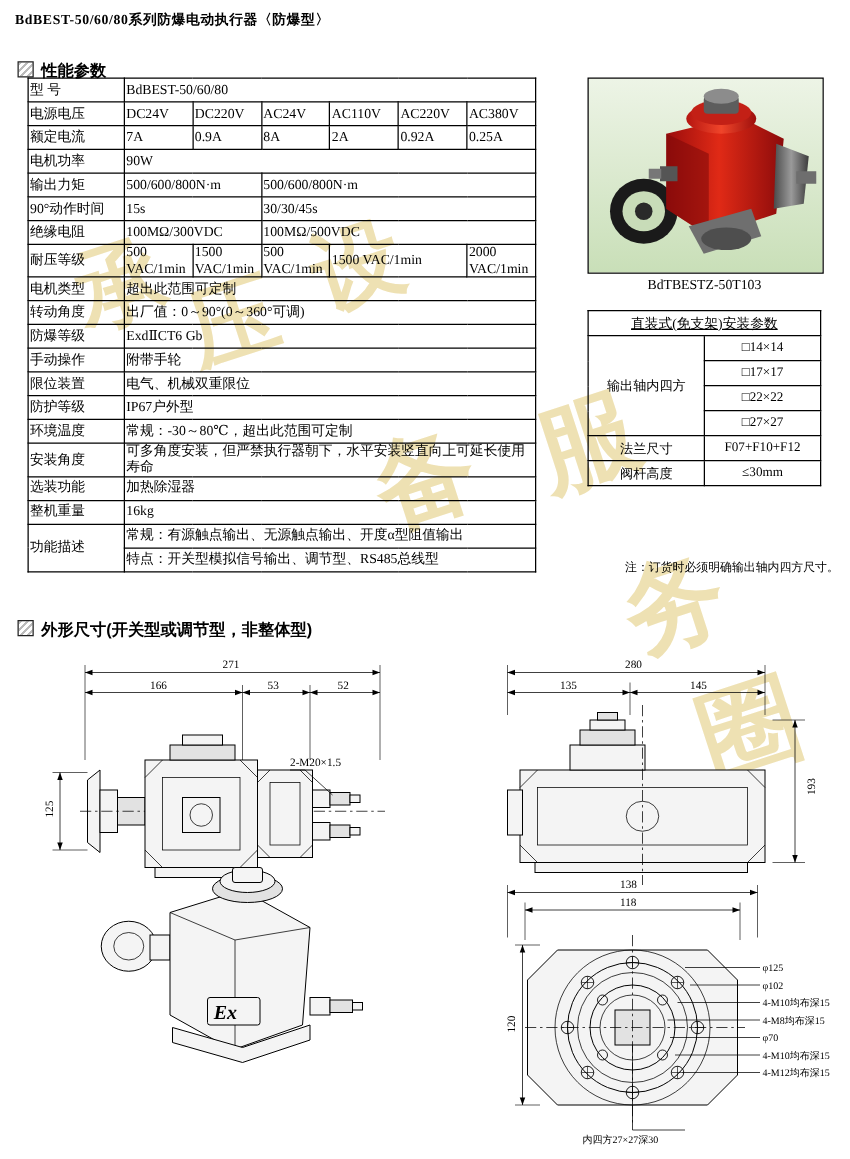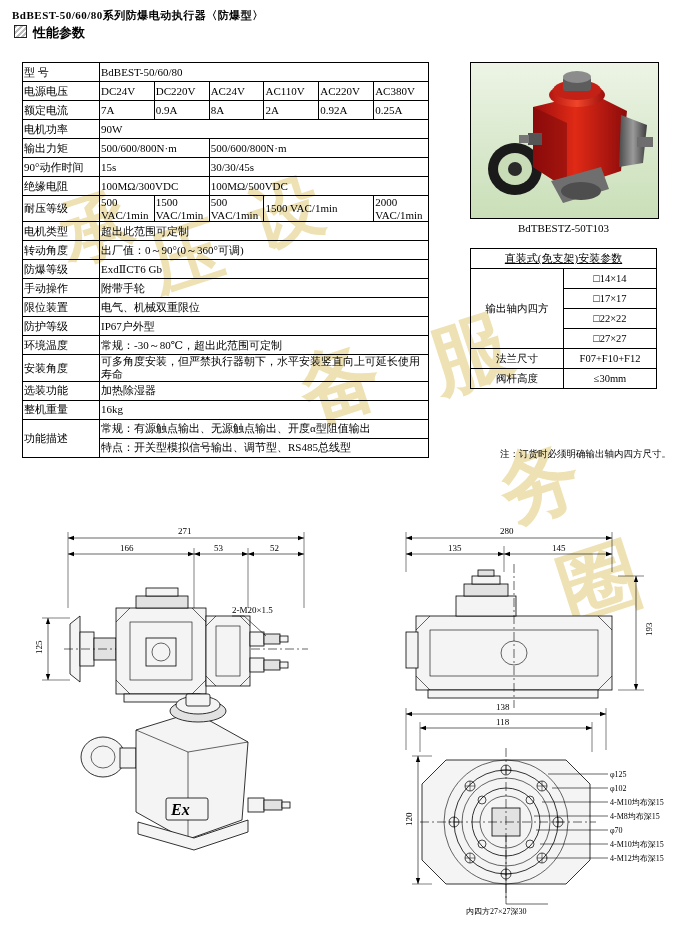--- a/index.html
+++ b/index.html
@@ -18,21 +18,21 @@
   }
 
   
   .section-head{position:absolute;font-size:13px;font-weight:bold;}
   .section-head .sq{
     display:inline-block;width:11px;height:11px;margin-right:6px;
     border:1px solid #222;background:
       repeating-linear-gradient(135deg,#bbb 0 2px,#fff 2px 4px);
     vertical-align:-1px;
   }
-  #sec1{left:14px;top:24px;text-align:center;}
+  #sec1{left:14px;top:48px;text-align:center;}
   #sec2{left:14px;top:495px;}
 
   
   .spec{
     position:absolute;left:22px;top:62px;width:407px;
     border-collapse:collapse;table-layout:fixed;
   }
   .spec td{
     border:1px solid #000;text-align:left;vertical-align:middle;
     font-size:11px;height:18px;padding:0 1px;line-height:1.15;
@@ -279,20 +279,23 @@
       <td>F07+F10+F12</td>
     </tr>
     <tr>
       <td class="l">阀杆高度</td>
       <td>≤30mm</td>
     </tr>
   </tbody>
     </table>
   <div class="rt-note">注：订货时必须明确输出轴内四方尺寸。</div>
 
+  <div class="section-head" id="sec2">
+    <span class="sq"></span><span>外形尺寸(开关型或调节型，非整体型)</span>
+  </div>
 
   <div class="dwg">
   <svg width="664" height="408" viewBox="0 0 664 408">
     <style>
       .ln{stroke:#000;stroke-width:.8;fill:none}
       .thin{stroke:#000;stroke-width:.6;fill:none}
       .cen{stroke:#000;stroke-width:.6;fill:none;stroke-dasharray:9,3,2,3}
       .ext{stroke:#000;stroke-width:.5;fill:none}
       .fillg{fill:#f4f4f4;stroke:#000;stroke-width:.8}
       .filld{fill:#e2e2e2;stroke:#000;stroke-width:.8}

